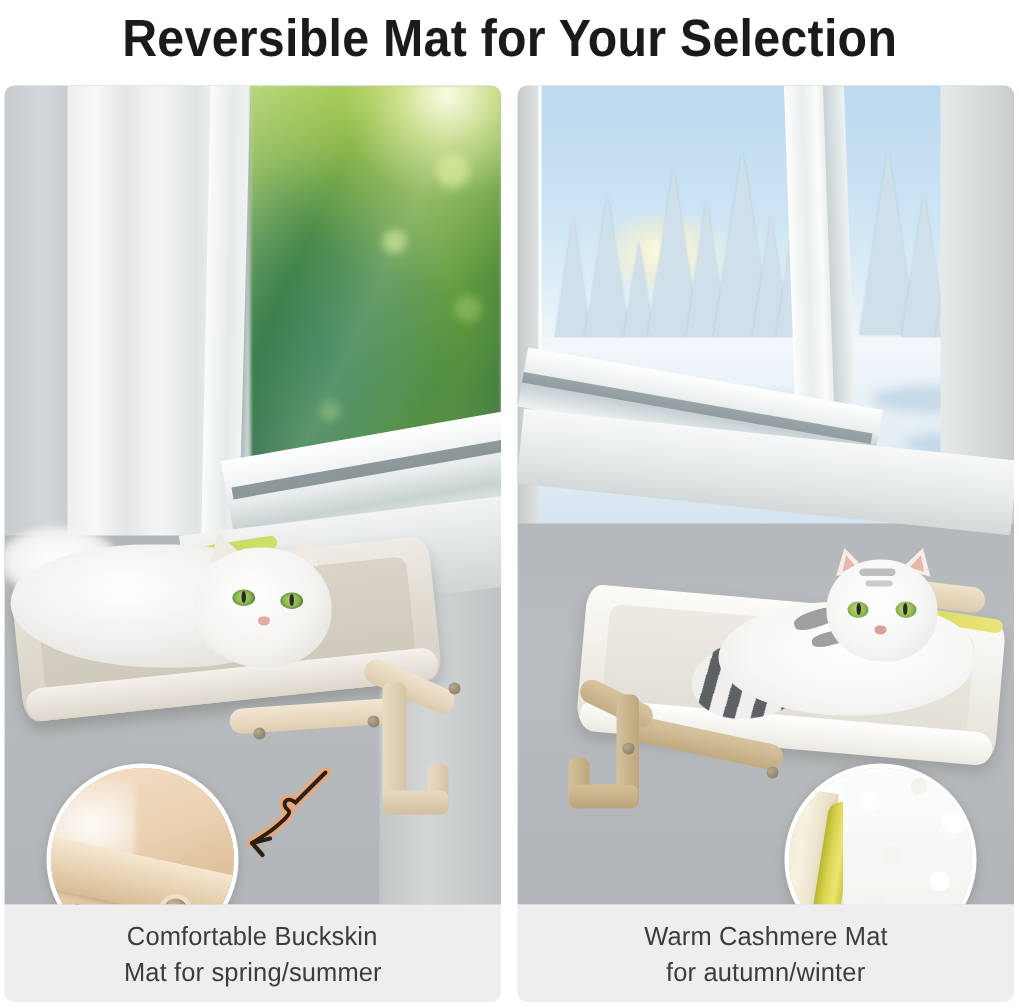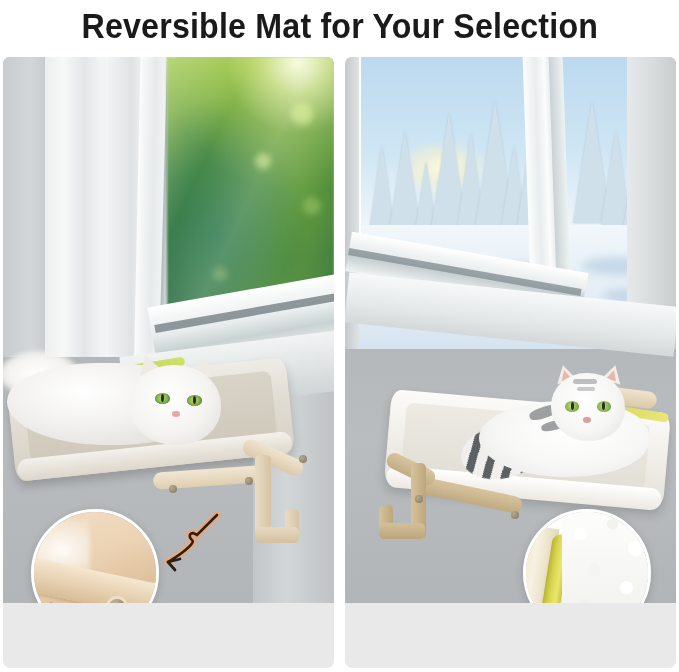--- a/index.html
+++ b/index.html
@@ -574,20 +574,24 @@
       </div>
 
       <svg class="arrow arrow-left" width="64" height="66" viewBox="0 0 64 66">
         <path d="M56 6 C46 16, 40 22, 36 26 C30 21, 26 27, 31 31 C34 33, 28 38, 22 43 C17 47, 12 50, 7 53" fill="none" stroke="#e8a87c" stroke-width="7" stroke-linecap="round"></path>
         <path d="M56 6 C46 16, 40 22, 36 26 C30 21, 26 27, 31 31 C34 33, 28 38, 22 43 C17 47, 12 50, 7 53" fill="none" stroke="#2b2016" stroke-width="2.6" stroke-linecap="round"></path>
         <path d="M7 53 L19 50 M7 53 L14 61" fill="none" stroke="#2b2016" stroke-width="2.8" stroke-linecap="round"></path>
       </svg>
 
     </div>
 
+    <div class="caption">
+      <div class="caption-line">Comfortable Buckskin</div>
+      <div class="caption-line">Mat for spring/summer</div>
+    </div>
   </div>
 
   <div class="card">
     <div class="photo">
 
       <div class="r-view"></div>
       <div class="r-sun"></div>
 
       <div class="tree" style="--w:13px;--h:86px;left:24px;top:88px;"></div>
       <div class="tree" style="--w:16px;--h:100px;left:44px;top:74px;"></div>
@@ -663,15 +667,19 @@
 
       <div class="inset inset-right">
         <div class="zoom-fl-bg"></div>
         <div class="cream-wood"></div>
         <div class="yellow-cord"></div>
         <div class="sherpa"></div>
       </div>
 
     </div>
 
+    <div class="caption">
+      <div class="caption-line">Warm Cashmere Mat</div>
+      <div class="caption-line">for autumn/winter</div>
+    </div>
   </div>
 
 </div>
 
 </body></html>

